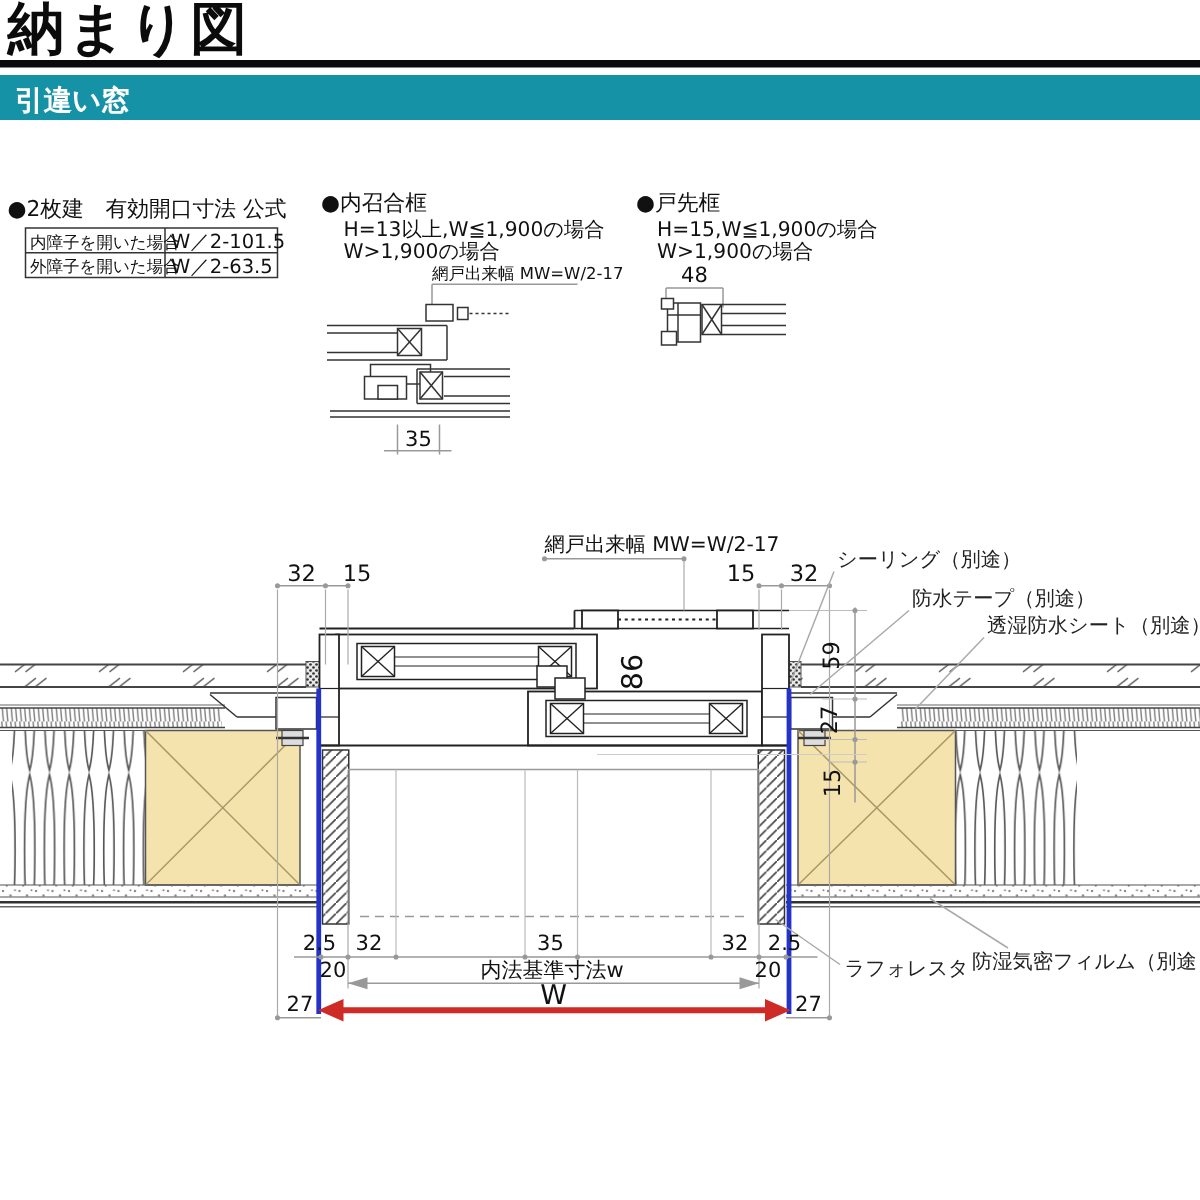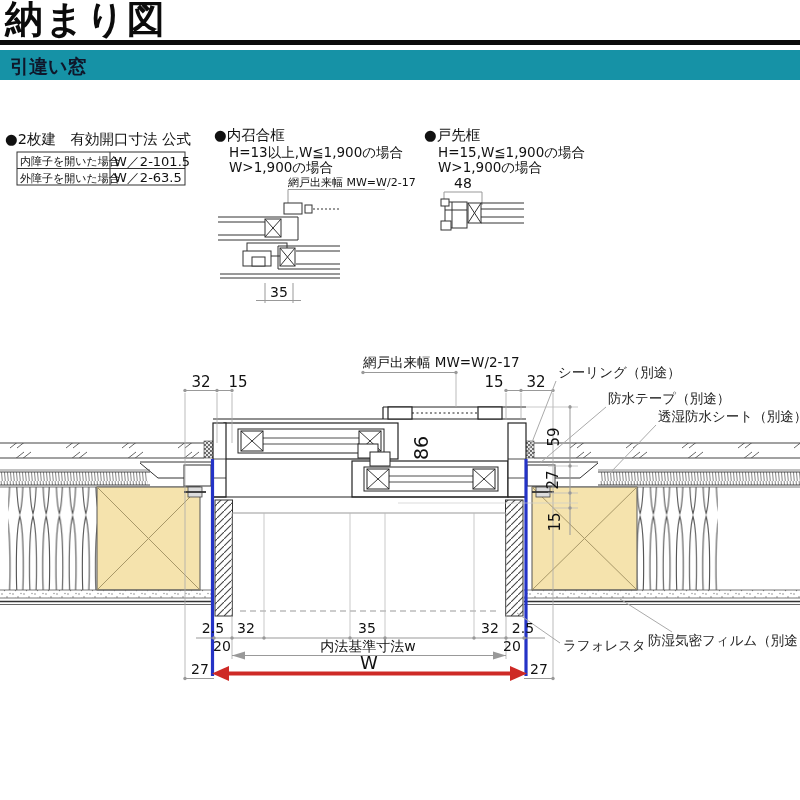--- a/index.html
+++ b/index.html
@@ -1,21 +1,21 @@
 <!DOCTYPE html>
 <html><head>
 <meta charset="utf-8">
 <style>
   html,body{margin:0;padding:0;background:#fff;width:800px;height:800px;overflow:hidden;
     font-family:"DejaVu Sans","Liberation Sans",sans-serif;}
   #stage{position:relative;width:736px;height:800px;background:#fff;}
   #title{position:absolute;left:5px;top:-6px;font-size:38px;font-weight:bold;color:#0b0b0b;letter-spacing:2px;}
   #rule{position:absolute;left:0;top:40px;width:800px;height:5px;background:#0b0b0b;}
   #banner{position:absolute;left:0;top:50px;width:800px;height:30px;background:#1692a6;}
-  #banner span{display:block;padding:4px 15px 0 10px;font-size:19px;font-weight:bold;color:#0f172a;}
+  #banner span{display:block;padding:4px 15px 0 10px;font-size:19px;font-weight:bold;color:#ffffff;}
   svg{position:absolute;left:0;top:0;}
   text{fill:#111;}
   .t-hd{font-size:14.5px;}
   .t-cond{font-size:13.5px;}
   .t-tbl{font-size:11px;}
   .t-tblv{font-size:13px;}
   .t-sm{font-size:11px;}
   .t-dim{font-size:14px;}
   .t-dim2{font-size:15px;}
   .t-big{font-size:19px;}

